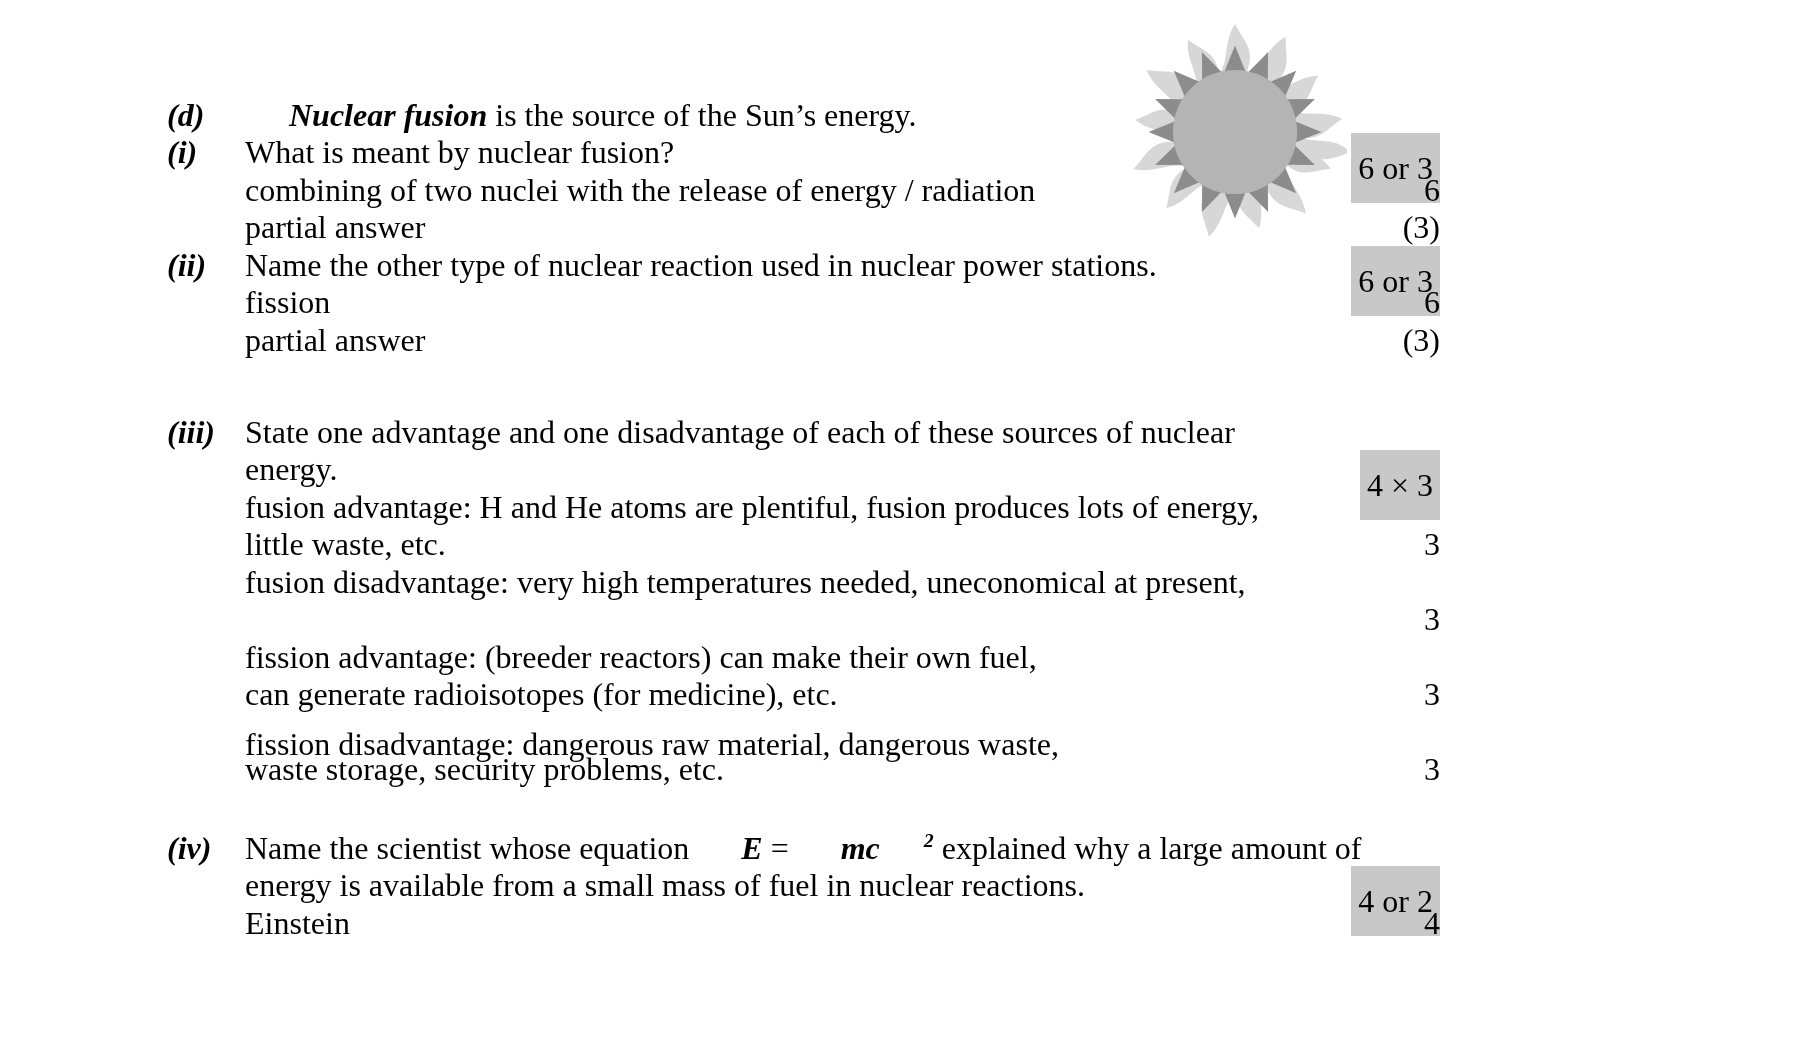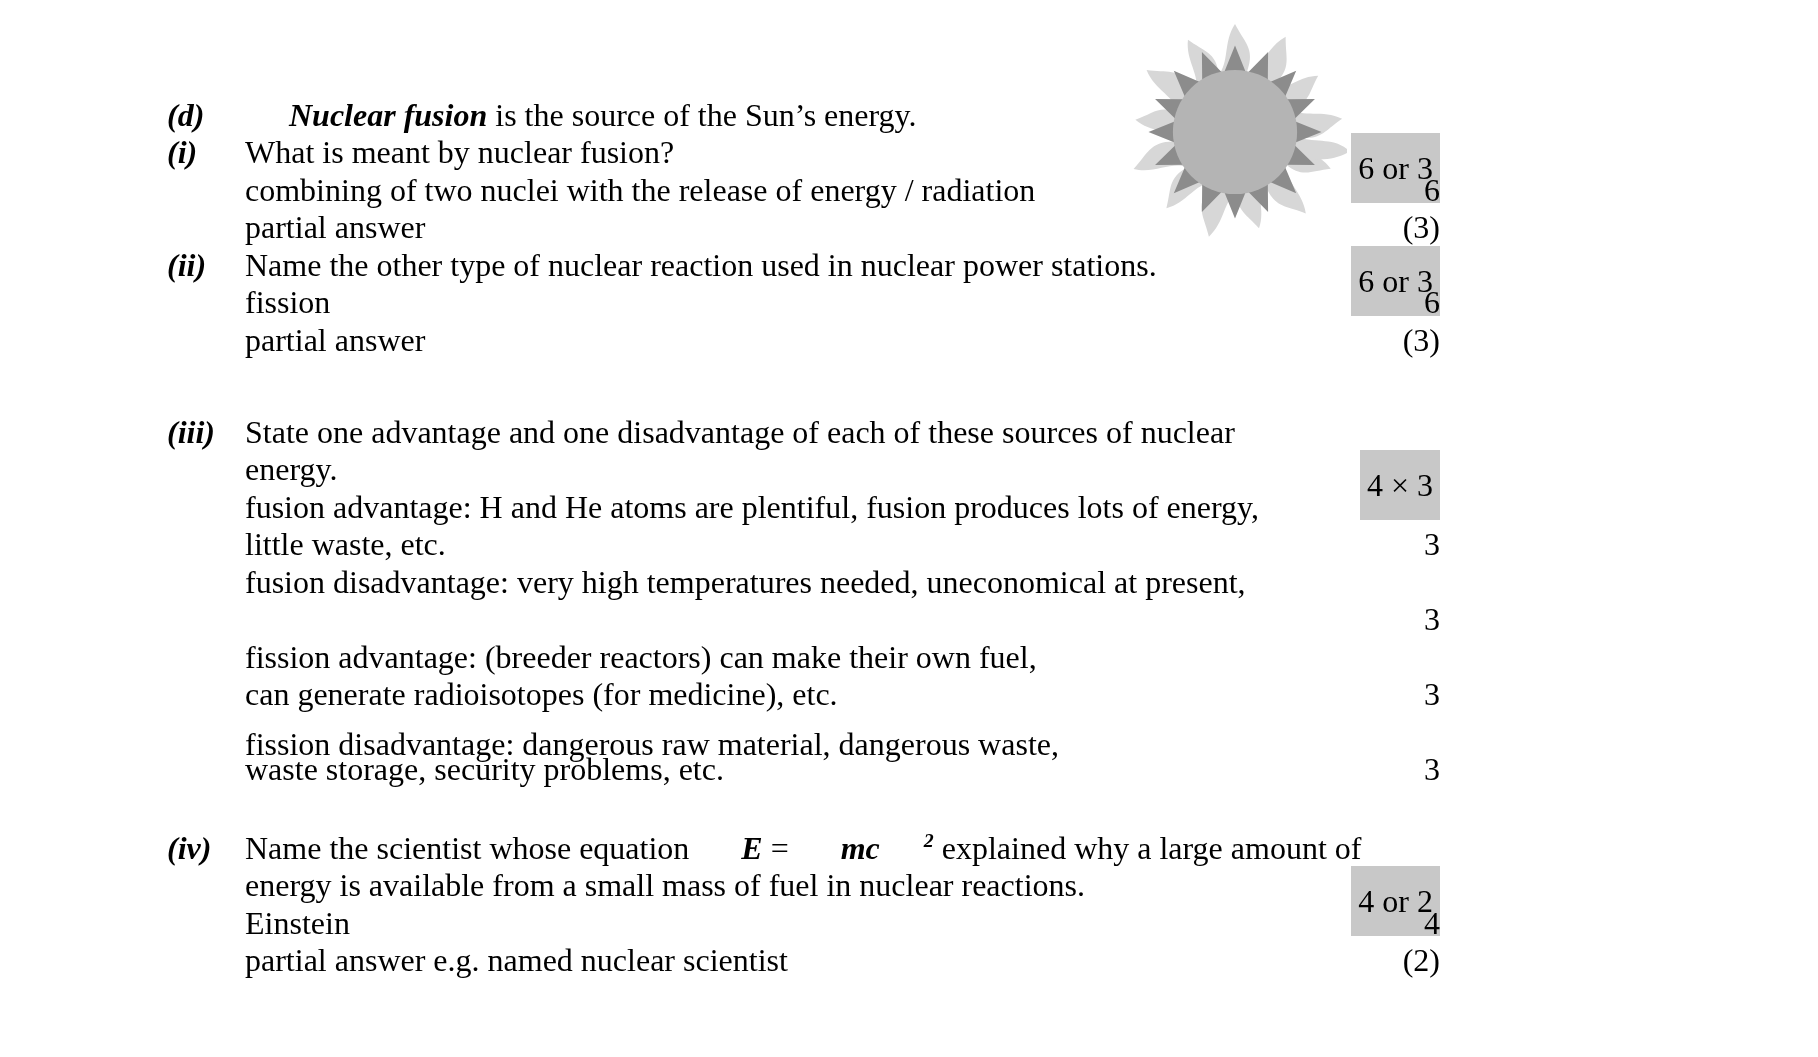--- a/index.html
+++ b/index.html
@@ -131,18 +131,14 @@
     <span class="txt"><span class="b">Name the scientist whose equation </span><span class="bi">E</span><span class="b"> = </span><span class="bi">mc</span><sup class="exp bi">2</sup><span class="b"> explained why a large amount of</span></span>
   </div>
   <div class="row" style="top:866px">
     <span class="txt b">energy is available from a small mass of fuel in nuclear reactions.</span>
     <span class="mark hl">4 or 2</span>
   </div>
   <div class="row" style="top:904px">
     <span class="txt">Einstein</span>
     <span class="mark">4</span>
   </div>
-  <div class="row" style="top:941px">
-    <span class="txt">partial answer e.g. named nuclear scientist</span>
-    <span class="mark">(2)</span>
-  </div>
 
 </div>
 
 </body></html>

